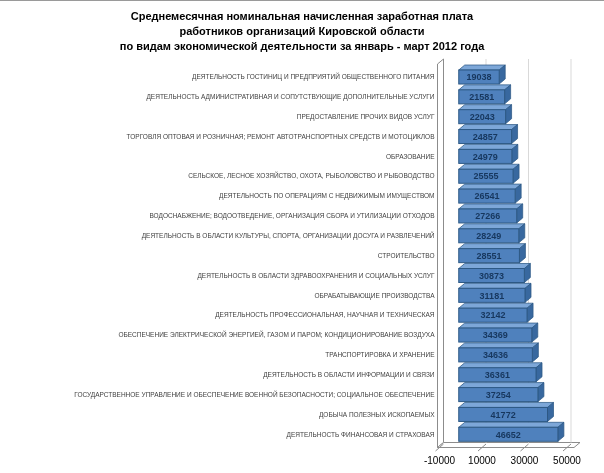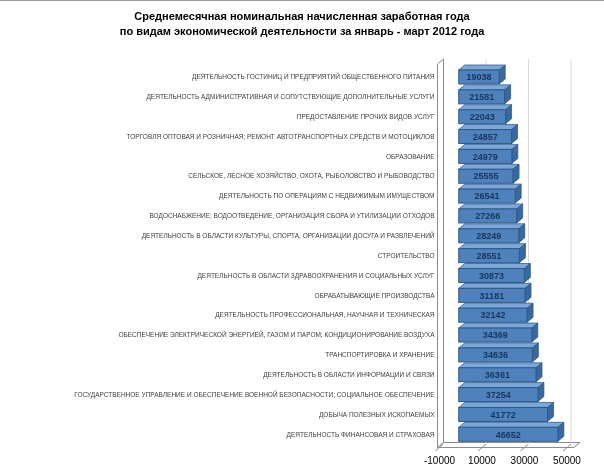--- a/index.html
+++ b/index.html
@@ -14,21 +14,22 @@
   .chart-svg{position:absolute;top:0;left:0;}
   .cat-label{font-size:6.5px;font-family:"Liberation Sans",sans-serif;}
   .val-label{font-size:9px;font-weight:bold;font-family:"Liberation Sans",sans-serif;}
   .axis-label{font-size:10px;font-family:"Liberation Sans",sans-serif;}
 </style>
 </head>
 <body>
 
 <div class="page">
   <div class="title">
-    <div>Среднемесячная номинальная начисленная заработная года</div>
+    <div>Среднемесячная номинальная начисленная заработная плата</div>
+    <div>работников организаций Кировской области</div>
     <div>по видам экономической деятельности за январь - март 2012 года</div>
   </div>
   <svg class="chart-svg" width="604" height="473" viewBox="0 0 604 473" xmlns="http://www.w3.org/2000/svg">
       <polygon points="437.5,63 443.5,58 443.5,441.5 437.5,446.5" fill="#ffffff" stroke="#8c8c8c" stroke-width="1"></polygon>
       <polygon points="437.5,446.5 574,446.5 580,441.5 443.5,441.5" fill="#ffffff" stroke="#8c8c8c" stroke-width="1"></polygon>
       <line x1="486" y1="58" x2="486" y2="441.5" stroke="#d9d9d9" stroke-width="1"></line>
       <line x1="528.5" y1="58" x2="528.5" y2="441.5" stroke="#d9d9d9" stroke-width="1"></line>
       <line x1="571" y1="58" x2="571" y2="441.5" stroke="#d9d9d9" stroke-width="1"></line>
       <line x1="435.5" y1="450" x2="443.5" y2="443" stroke="#8c8c8c" stroke-width="1"></line>
       <text x="439.5" y="463" text-anchor="middle" fill="#000000" class="axis-label">-10000</text>

